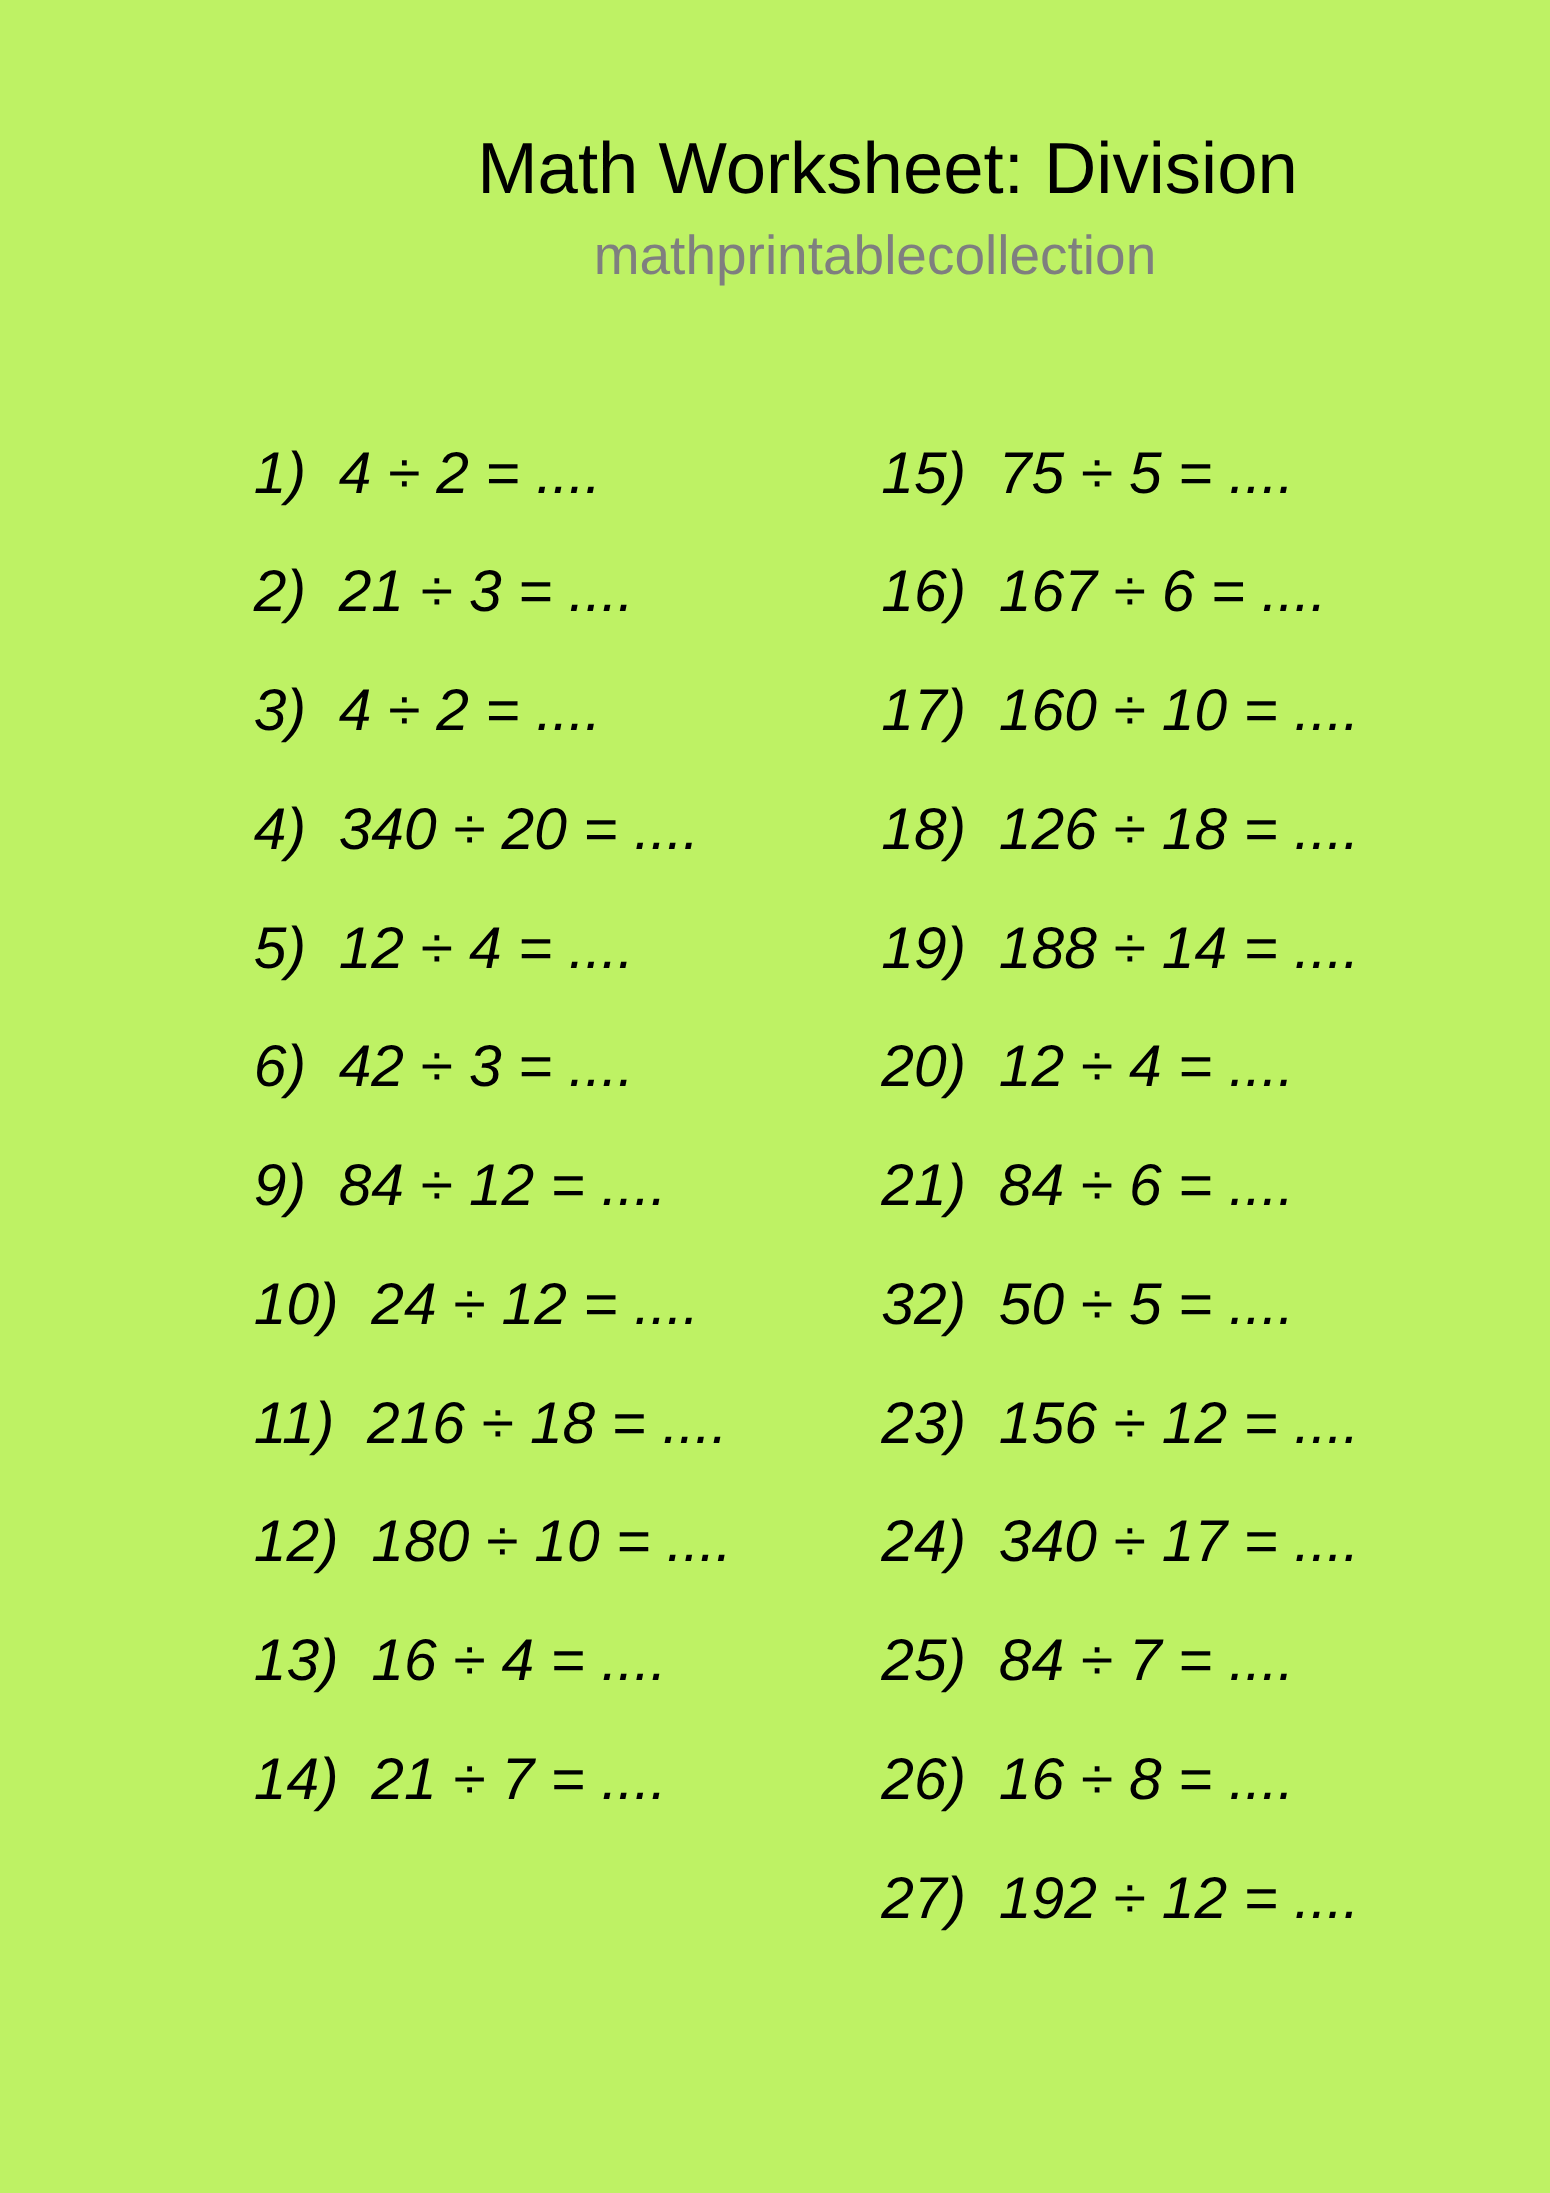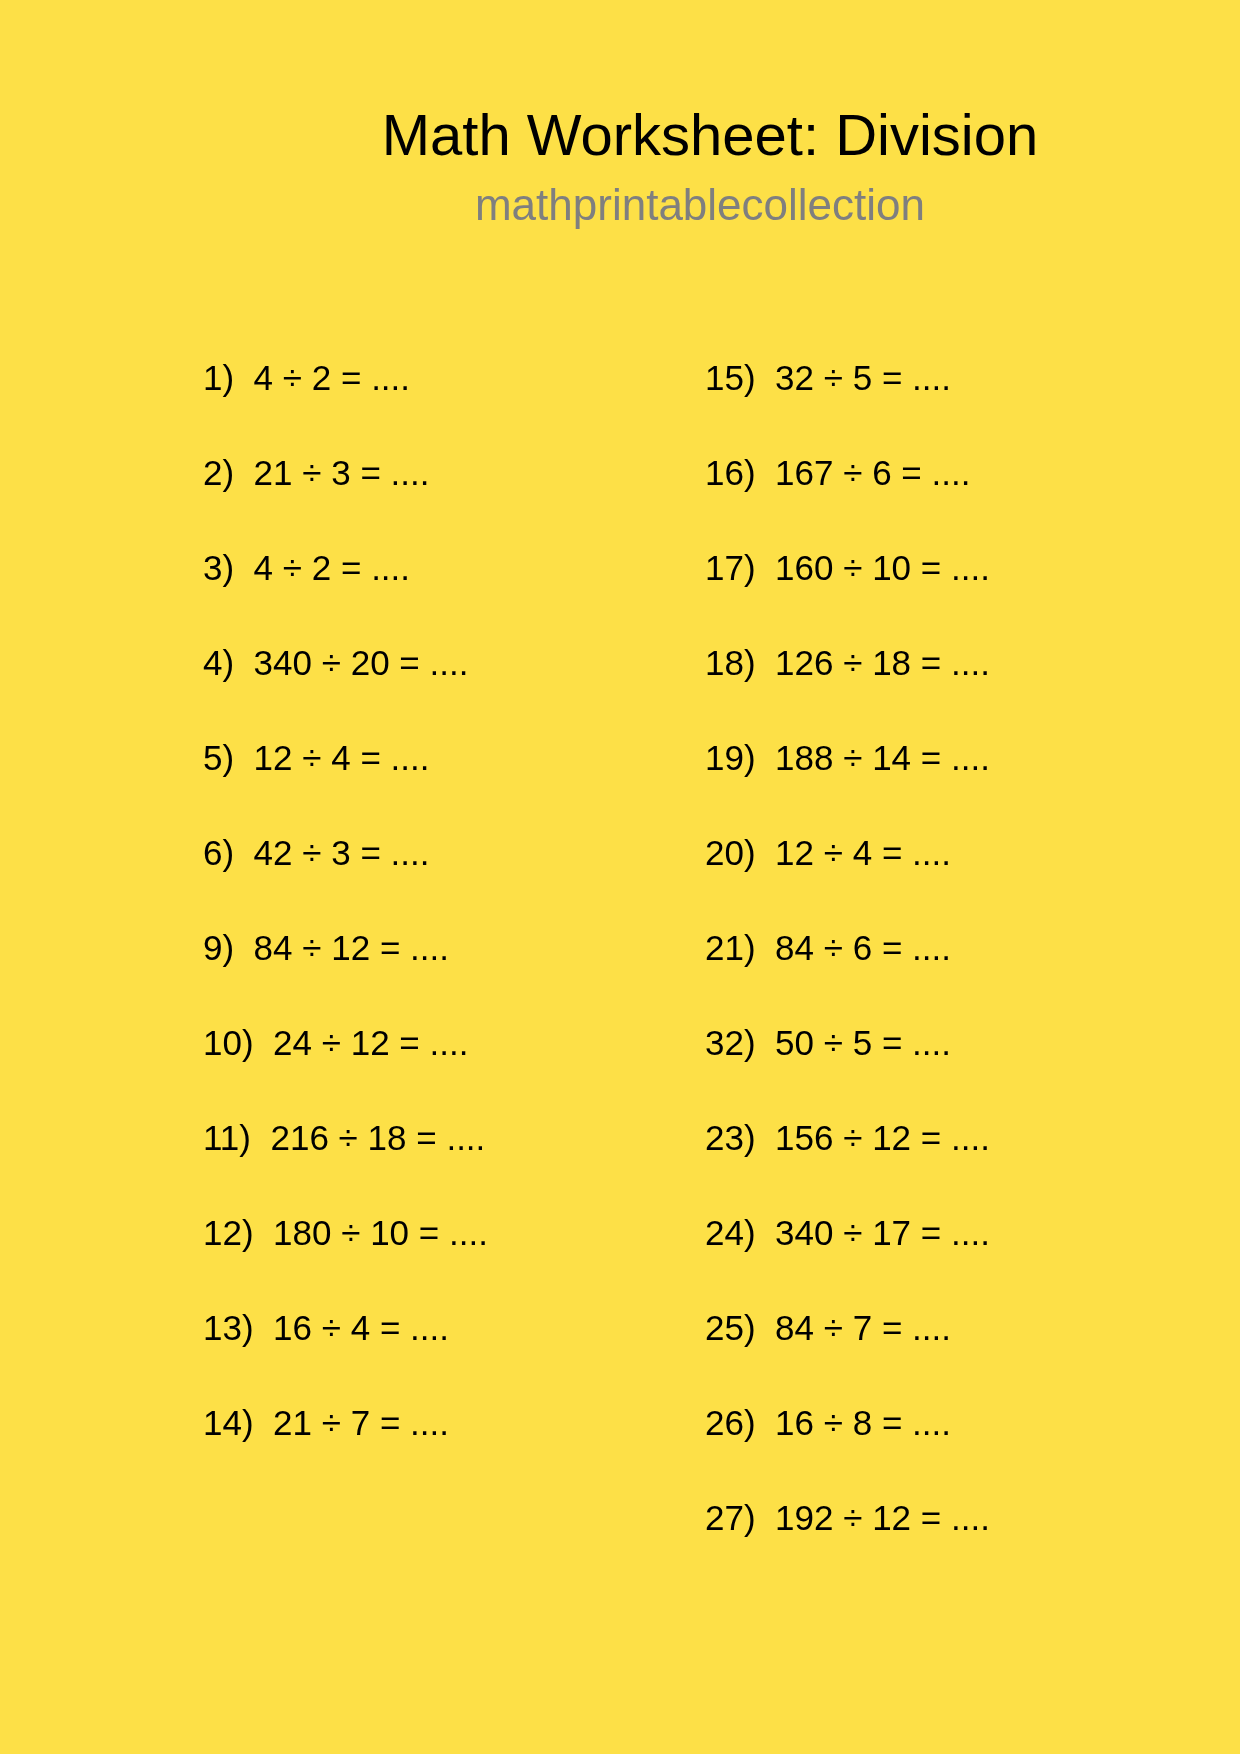--- a/index.html
+++ b/index.html
@@ -13,21 +13,21 @@
       position: relative;
       overflow: hidden;
       font-family: "Liberation Sans", sans-serif;
       color: #000000;
     }
     .page {
       position: absolute;
       left: 0; top: 0;
       width: 1240px;
       height: 1754px;
-      background: #fde047;
+      background: #bef264;
     }
     .title {
       position: absolute;
       left: 0;
       width: 1420px;
       top: 106px;
       text-align: center;
       font-size: 58px;
       line-height: 58px;
       white-space: nowrap;
@@ -45,23 +45,24 @@
       color: #7f7f7f;
     }
     .column {
       position: absolute;
       top: 356px;
     }
     .col-left { left: 203px; }
     .col-right { left: 705px; }
     .problem {
       height: 95px;
-      font-size: 35px;
+      font-size: 47px;
       line-height: 43px;
       white-space: pre;
+      font-style: italic;
     }
     .problem .num,
     .problem .expr,
     .problem .blank {
       white-space: pre;
     }
   </style>
 </head>
 <body>
 
@@ -77,21 +78,21 @@
       <div class="problem"><span class="num">5)</span><span>  </span><span class="expr">12</span><span> </span><span>÷</span><span> </span><span class="expr">4</span><span> </span><span>=</span><span> </span><span class="blank">....</span></div>
       <div class="problem"><span class="num">6)</span><span>  </span><span class="expr">42</span><span> </span><span>÷</span><span> </span><span class="expr">3</span><span> </span><span>=</span><span> </span><span class="blank">....</span></div>
       <div class="problem"><span class="num">9)</span><span>  </span><span class="expr">84</span><span> </span><span>÷</span><span> </span><span class="expr">12</span><span> </span><span>=</span><span> </span><span class="blank">....</span></div>
       <div class="problem"><span class="num">10)</span><span>  </span><span class="expr">24</span><span> </span><span>÷</span><span> </span><span class="expr">12</span><span> </span><span>=</span><span> </span><span class="blank">....</span></div>
       <div class="problem"><span class="num">11)</span><span>  </span><span class="expr">216</span><span> </span><span>÷</span><span> </span><span class="expr">18</span><span> </span><span>=</span><span> </span><span class="blank">....</span></div>
       <div class="problem"><span class="num">12)</span><span>  </span><span class="expr">180</span><span> </span><span>÷</span><span> </span><span class="expr">10</span><span> </span><span>=</span><span> </span><span class="blank">....</span></div>
       <div class="problem"><span class="num">13)</span><span>  </span><span class="expr">16</span><span> </span><span>÷</span><span> </span><span class="expr">4</span><span> </span><span>=</span><span> </span><span class="blank">....</span></div>
       <div class="problem"><span class="num">14)</span><span>  </span><span class="expr">21</span><span> </span><span>÷</span><span> </span><span class="expr">7</span><span> </span><span>=</span><span> </span><span class="blank">....</span></div>
     </div>
   <div class="column col-right">
-      <div class="problem"><span class="num">15)</span><span>  </span><span class="expr">32</span><span> </span><span>÷</span><span> </span><span class="expr">5</span><span> </span><span>=</span><span> </span><span class="blank">....</span></div>
+      <div class="problem"><span class="num">15)</span><span>  </span><span class="expr">75</span><span> </span><span>÷</span><span> </span><span class="expr">5</span><span> </span><span>=</span><span> </span><span class="blank">....</span></div>
       <div class="problem"><span class="num">16)</span><span>  </span><span class="expr">167</span><span> </span><span>÷</span><span> </span><span class="expr">6</span><span> </span><span>=</span><span> </span><span class="blank">....</span></div>
       <div class="problem"><span class="num">17)</span><span>  </span><span class="expr">160</span><span> </span><span>÷</span><span> </span><span class="expr">10</span><span> </span><span>=</span><span> </span><span class="blank">....</span></div>
       <div class="problem"><span class="num">18)</span><span>  </span><span class="expr">126</span><span> </span><span>÷</span><span> </span><span class="expr">18</span><span> </span><span>=</span><span> </span><span class="blank">....</span></div>
       <div class="problem"><span class="num">19)</span><span>  </span><span class="expr">188</span><span> </span><span>÷</span><span> </span><span class="expr">14</span><span> </span><span>=</span><span> </span><span class="blank">....</span></div>
       <div class="problem"><span class="num">20)</span><span>  </span><span class="expr">12</span><span> </span><span>÷</span><span> </span><span class="expr">4</span><span> </span><span>=</span><span> </span><span class="blank">....</span></div>
       <div class="problem"><span class="num">21)</span><span>  </span><span class="expr">84</span><span> </span><span>÷</span><span> </span><span class="expr">6</span><span> </span><span>=</span><span> </span><span class="blank">....</span></div>
       <div class="problem"><span class="num">32)</span><span>  </span><span class="expr">50</span><span> </span><span>÷</span><span> </span><span class="expr">5</span><span> </span><span>=</span><span> </span><span class="blank">....</span></div>
       <div class="problem"><span class="num">23)</span><span>  </span><span class="expr">156</span><span> </span><span>÷</span><span> </span><span class="expr">12</span><span> </span><span>=</span><span> </span><span class="blank">....</span></div>
       <div class="problem"><span class="num">24)</span><span>  </span><span class="expr">340</span><span> </span><span>÷</span><span> </span><span class="expr">17</span><span> </span><span>=</span><span> </span><span class="blank">....</span></div>
       <div class="problem"><span class="num">25)</span><span>  </span><span class="expr">84</span><span> </span><span>÷</span><span> </span><span class="expr">7</span><span> </span><span>=</span><span> </span><span class="blank">....</span></div>

